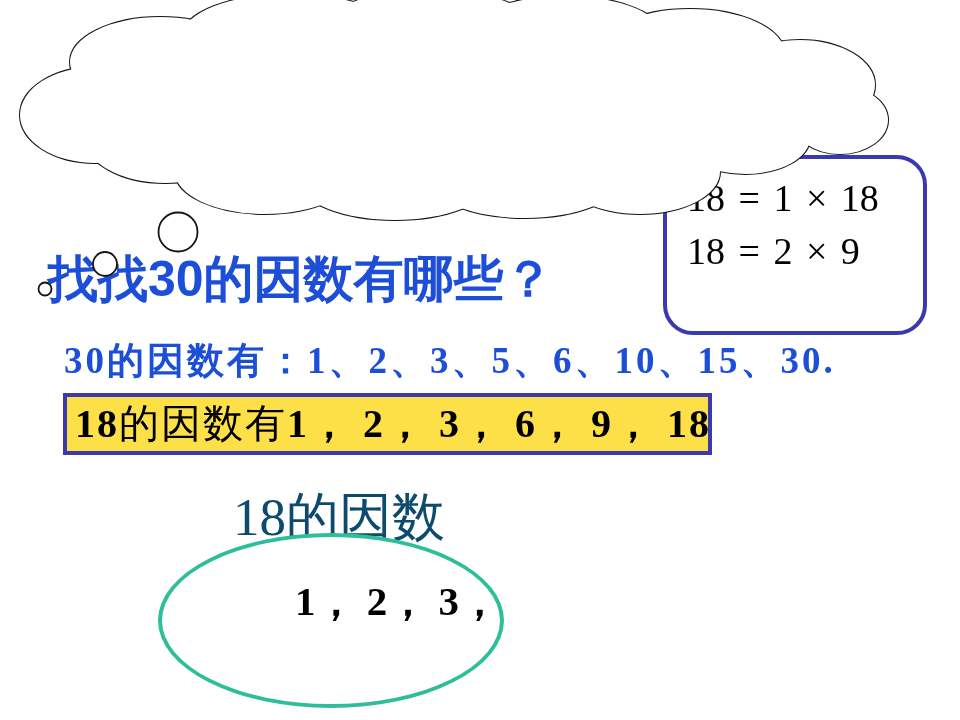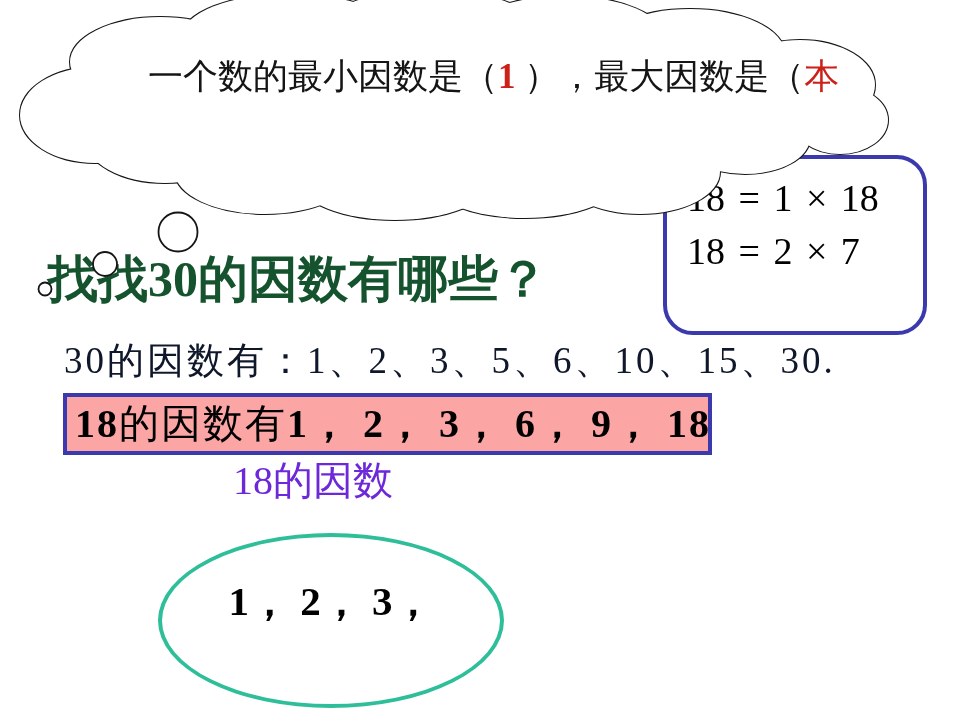--- a/index.html
+++ b/index.html
@@ -24,61 +24,61 @@
   .bubble{fill:#ffffff;stroke:#151515;stroke-width:1.8px;}
   .cloud-text{
     position:absolute;left:148px;top:52px;width:690px;z-index:3;
     font-size:35px;line-height:50px;color:#151515;white-space:nowrap;
   }
   .cloud-text .red{color:#cc2018;}
   .cloud-text .bold{font-weight:bold;}
   
   .title{
     position:absolute;left:48px;top:248px;z-index:1;
-    font-family:Liberation Serif, serif;font-weight:bold;
-    font-size:50px;line-height:62px;color:#14532d;white-space:nowrap;
+    font-family:Liberation Sans, sans-serif;font-weight:bold;
+    font-size:50px;line-height:62px;color:#1d4ed8;white-space:nowrap;
   }
   
   .factors30{
     position:absolute;left:64px;top:338px;z-index:1;
-    font-size:37px;line-height:46px;font-weight:normal;color:#0f172a;
+    font-size:37px;line-height:46px;font-weight:bold;color:#1d4ed8;
     letter-spacing:3px;white-space:nowrap;
   }
   
   .box18{
     position:absolute;left:63px;top:393px;width:649px;height:62px;
-    box-sizing:border-box;border:4px solid #3a3aae;background:#fca5a5;z-index:1;
+    box-sizing:border-box;border:4px solid #3a3aae;background:#fde047;z-index:1;
     font-size:40px;line-height:54px;color:#000;white-space:nowrap;
     padding-left:8px;letter-spacing:2px;
   }
   .box18 .bold{font-weight:bold;}
   
   .label18{
-    position:absolute;left:233px;top:456px;z-index:1;
-    font-size:40px;line-height:50px;color:#6d28d9;white-space:nowrap;
+    position:absolute;left:233px;top:492px;z-index:1;
+    font-size:53px;line-height:50px;color:#0c4a6e;white-space:nowrap;
   }
   .oval{
     position:absolute;left:158px;top:533px;width:346px;height:175px;
     box-sizing:border-box;border:4px solid #2fbe9a;border-radius:50%;
     background:#fff;z-index:1;
   }
   .oval .oval-text{
-    padding-top:38px;text-align:center;
+    padding-top:38px;text-align:right;
     font-size:41px;line-height:52px;font-weight:bold;color:#000;white-space:nowrap;
   }
 </style>
 </head>
 <body>
 
 <div class="slide">
 
   <div class="eq-box">
     <div class="eq-lines">
       <div>18 = 1 × 18</div>
-      <div>18 = 2 × 7</div>
+      <div>18 = 2 × 9</div>
     </div>
   </div>
 
   <div class="title">找找30的因数有哪些？</div>
 
   <div class="factors30">30的因数有：1、2、3、5、6、10、15、30.</div>
 
   <div class="box18"><span class="bold">18</span><span>的因数有</span><span class="bold">1， 2， 3， 6， 9， 18</span></div>
 
   <div class="label18">18的因数</div>
@@ -129,16 +129,15 @@
       <ellipse cx="690" cy="110" rx="120" ry="55"></ellipse>
     </g>
     <g>
       <circle class="bubble" cx="178" cy="232" r="19.5"></circle>
       <circle class="bubble" cx="105" cy="264" r="12"></circle>
       <circle class="bubble" cx="45" cy="289" r="6.5"></circle>
     </g>
   </svg>
 
   <div class="cloud-text">
-    <div><span>一个数的最小因数是（</span><span class="red bold">1</span><span> ），最大因数是（</span><span class="red">本</span></div>
   </div>
 
 </div>
 
 </body></html>

